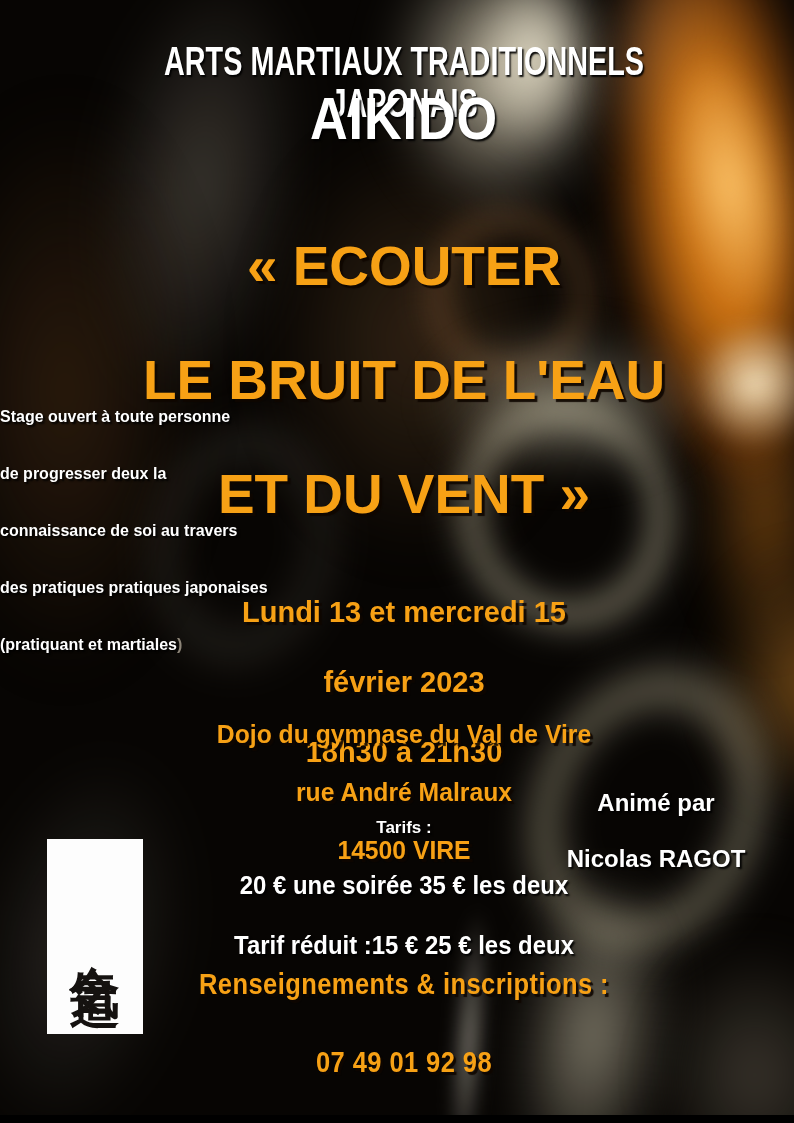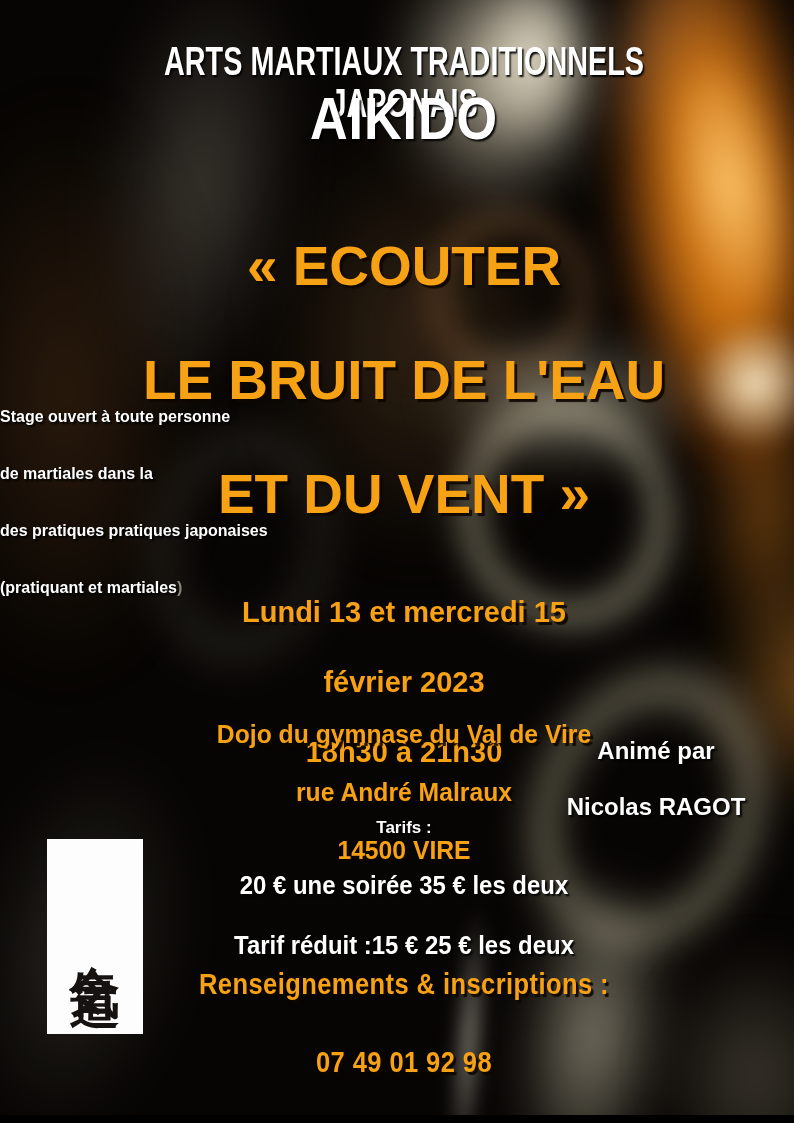--- a/index.html
+++ b/index.html
@@ -35,21 +35,21 @@
   .txt{position:absolute;left:0;width:808px;text-align:center;white-space:pre-line;}
   .white{color:#fff;text-shadow:2px 2px 2px rgba(0,0,0,.95);}
   .orange{color:#F7A115;text-shadow:3px 3px 1px rgba(15,6,0,.92);}
   .hdr1{top:40px;font-size:40px;line-height:42px;transform:scaleX(.72);}
   .hdr2{top:90px;font-size:60px;line-height:58px;transform:scaleX(.87);letter-spacing:1px;}
   .quote{top:180px;font-size:56px;line-height:57px;transform:scaleX(.98);}
   .intro{top:374px;width:406px;text-align:left;font-size:16px;line-height:28.5px;}
   .paren-dim{color:#8d8578;text-shadow:none;}
   .dates{top:560px;font-size:29px;line-height:35px;}
   .venue{top:691px;font-size:26px;line-height:29px;transform:scaleX(.95);}
-  .instructor{top:709px;left:520px;width:272px;font-size:24px;line-height:28px;}
+  .instructor{top:761px;left:520px;width:272px;font-size:24px;line-height:28px;}
   .tarifs-label{top:818px;font-size:17px;line-height:20px;}
   .tarifs{top:840px;font-size:26px;line-height:30px;transform:scaleX(.92);}
   .contact{top:925px;font-size:30px;line-height:39px;transform:scaleX(.85);letter-spacing:.5px;}
   
   .shodo{
     position:absolute;left:47px;top:839px;width:96px;height:195px;
     background:#fdfdfd;display:flex;justify-content:center;align-items:center;
   }
   .kanji{
     writing-mode:vertical-rl;text-orientation:upright;
@@ -89,21 +89,22 @@
   <div class="txt white hdr2">AIKIDO</div>
 
   <div class="txt orange quote">
     <div>« ECOUTER</div>
     <div>LE BRUIT DE L'EAU</div>
     <div>ET DU VENT »</div>
   </div>
 
   <div class="txt white intro">
     <div>Stage ouvert à toute personne</div>
-    <div>de martiales dans la</div>
+    <div>de progresser deux la</div>
+    <div>connaissance de soi  au travers</div>
     <div>des pratiques pratiques japonaises</div>
     <div><span>(pratiquant et martiales</span><span class="paren-dim">)</span></div>
   </div>
 
   <div class="txt orange dates">
     <div>Lundi 13 et mercredi 15</div>
     <div>février 2023</div>
     <div>18h30 à 21h30</div>
   </div>
 

